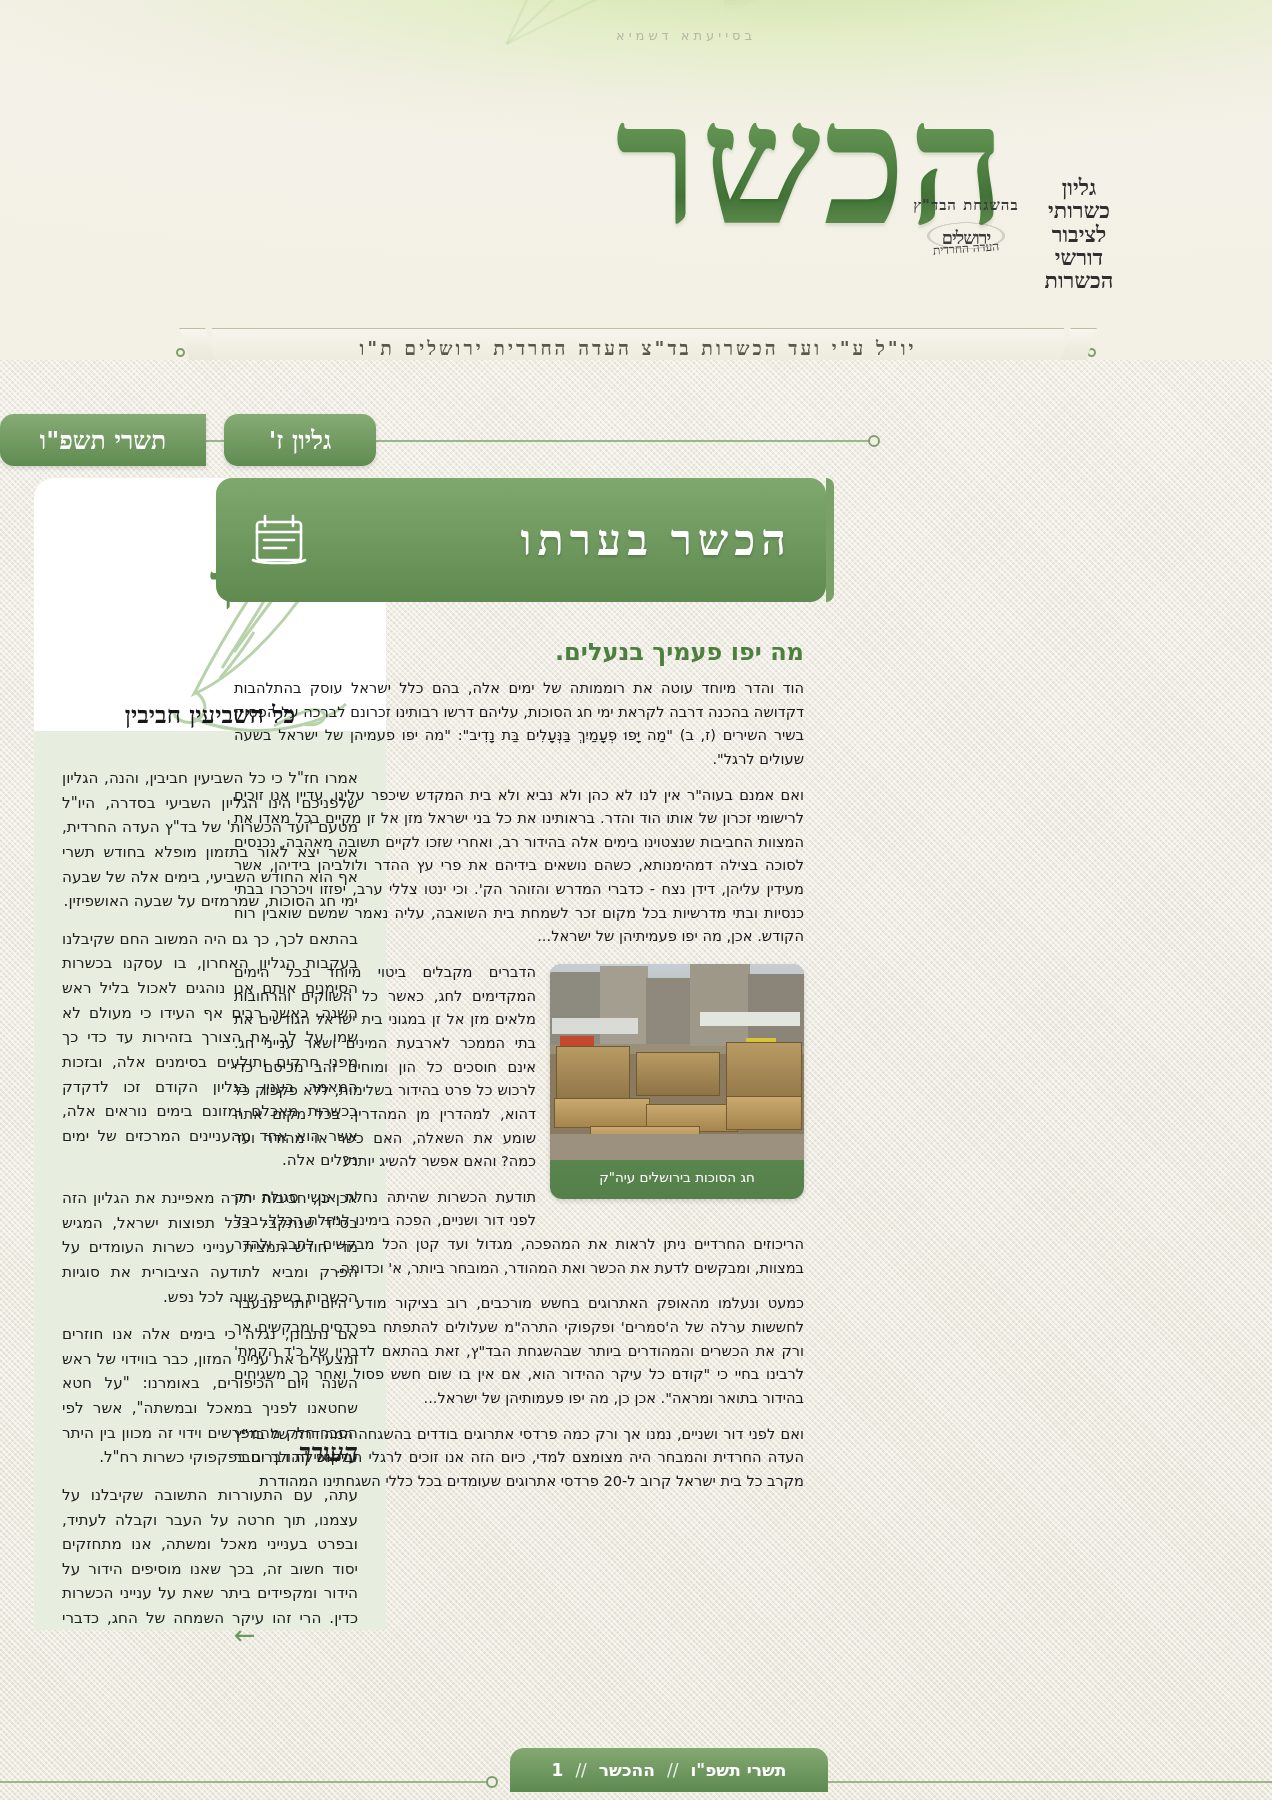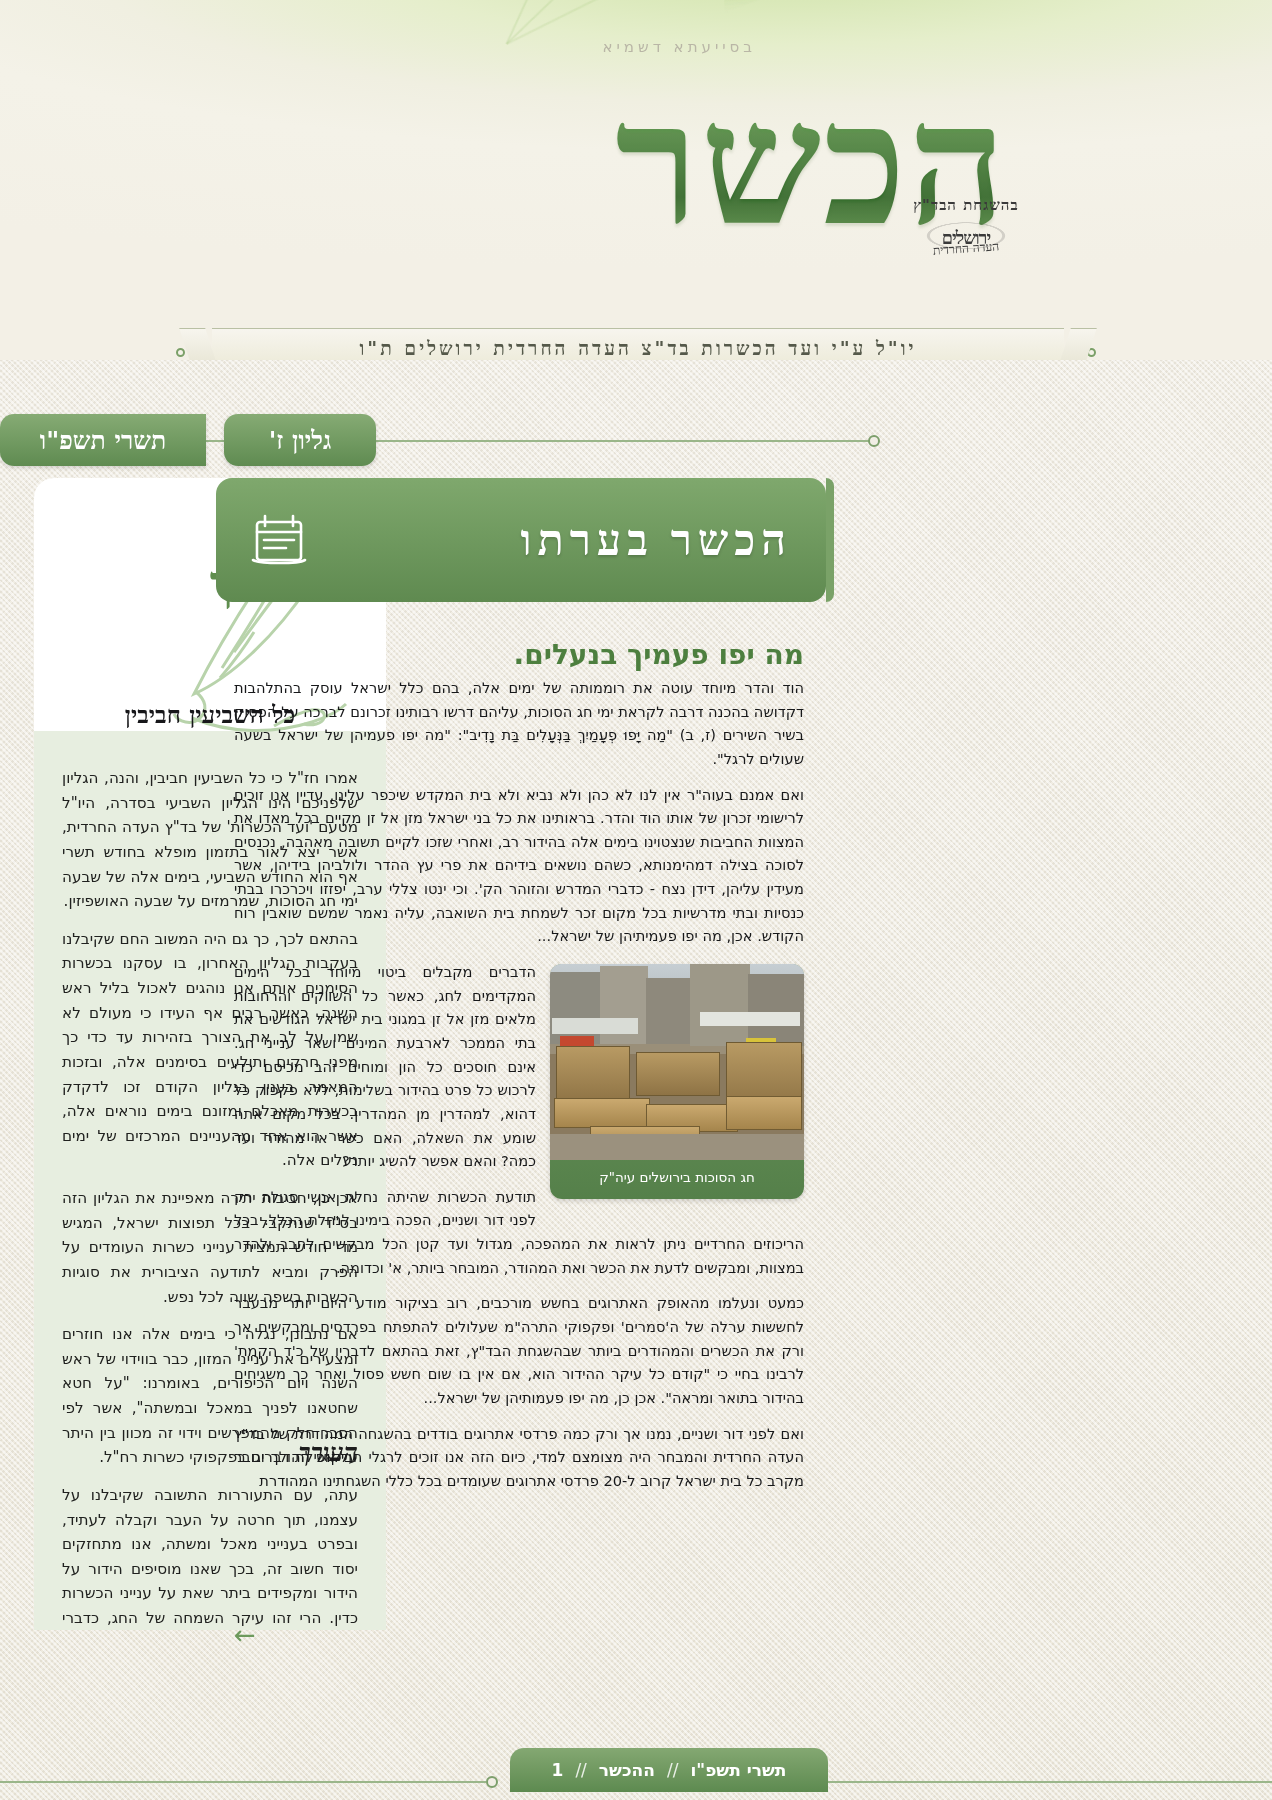--- a/index.html
+++ b/index.html
@@ -201,21 +201,21 @@
   }
   .art-sidestrip {
     position:absolute; right:-8px; top:0; width:8px; height:124px;
     background:#7aa268; border-radius:0 8px 8px 0;
   }
 
   .art-kicker {
     position:absolute; right:22px; top:160px; width:560px;
     direction:rtl; text-align:right;
     font-family:"DejaVu Sans","Liberation Sans",sans-serif;
-    font-weight:bold; font-size:28px; color:#4d7f3f;
+    font-weight:bold; font-size:24px; color:#4d7f3f;
   }
   .art-body {
     position:absolute; right:22px; left:18px; top:198px;
     direction:rtl; text-align:justify;
     font-family:"DejaVu Sans","Liberation Sans",sans-serif;
     font-size:14.6px; line-height:1.62; color:#17181a;
   }
   .art-body p { margin:0 0 12px 0; }
 
   
@@ -267,23 +267,23 @@
   .foot-line-r { right:786px; left:0; }
   .foot-line-l { left:786px; right:0; }
   .foot-dot-r, .foot-dot-l {
     position:absolute; top:40px; width:12px; height:12px;
     border:2px solid #7d9f6c; border-radius:50%; background:#f1eee5;
   }
   .foot-dot-r { right:774px; }
   .foot-dot-l { left:774px; }
 
   .stamp {
-    position:absolute; right:516px; top:38px;
-    font-family:"DejaVu Sans","Liberation Sans",sans-serif;
-    font-size:15px; letter-spacing:4px; color:#b9b6a6; direction:rtl;
+    position:absolute; right:516px; top:28px;
+    font-family:"DejaVu Sans","Liberation Sans",sans-serif;
+    font-size:13px; letter-spacing:4px; color:#b9b6a6; direction:rtl;
   }
 </style>
 </head>
 <body>
 
 <div class="page">
 
   <div class="masthead">
 
     <div class="palm">
@@ -340,20 +340,27 @@
           </g>
         </g>
       </svg>
       
     </div>
 
     <div class="stamp">בסייעתא דשמיא</div>
 
     <div class="logo-title">הכשר</div>
 
+    <div class="badge-kosher">
+      <div class="line">גליון</div>
+      <div class="line">כשרותי</div>
+      <div class="line">לציבור</div>
+      <div class="line">דורשי</div>
+      <div class="line">הכשרות</div>
+    </div>
 
     <div class="seal">
       <div class="seal-top">בהשגחת הבד"ץ</div>
       <div class="seal-art">
         <span class="sw">ירושלים</span>
         <span class="sw2">העדה החרדית</span>
       </div>
     </div>
 
     <div class="rib-dot-l"></div>

